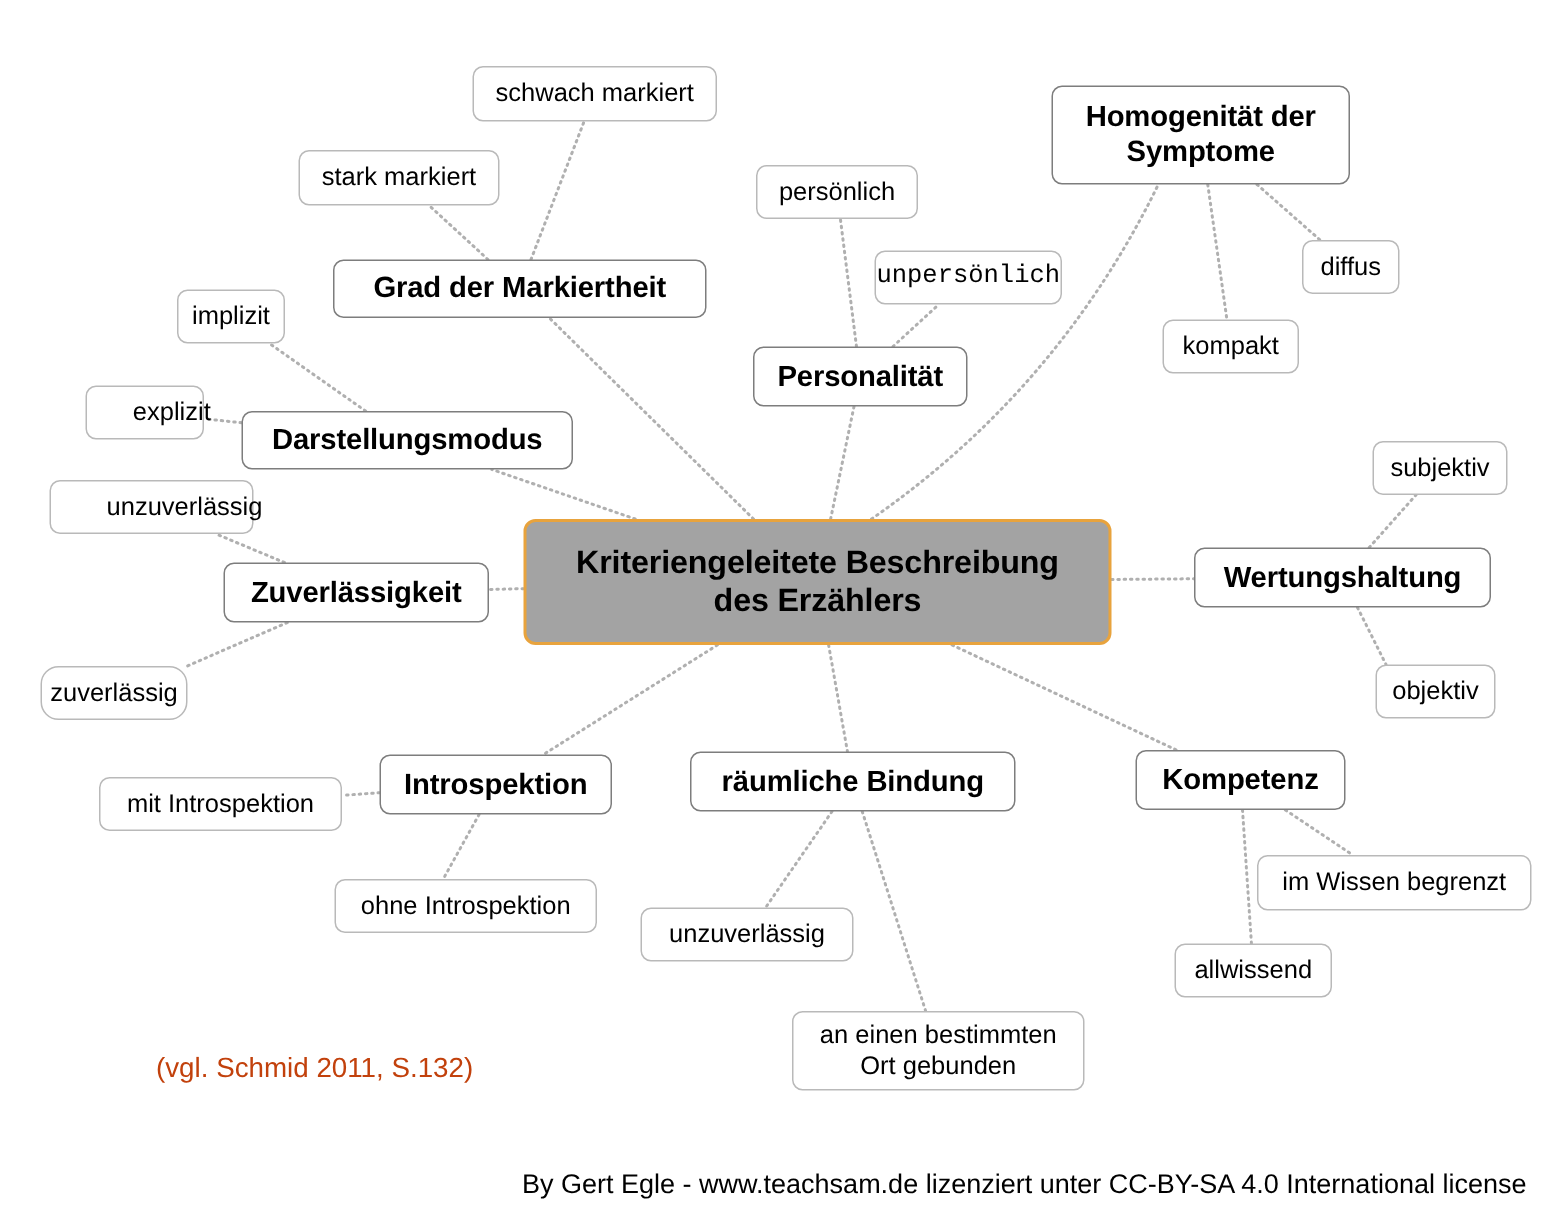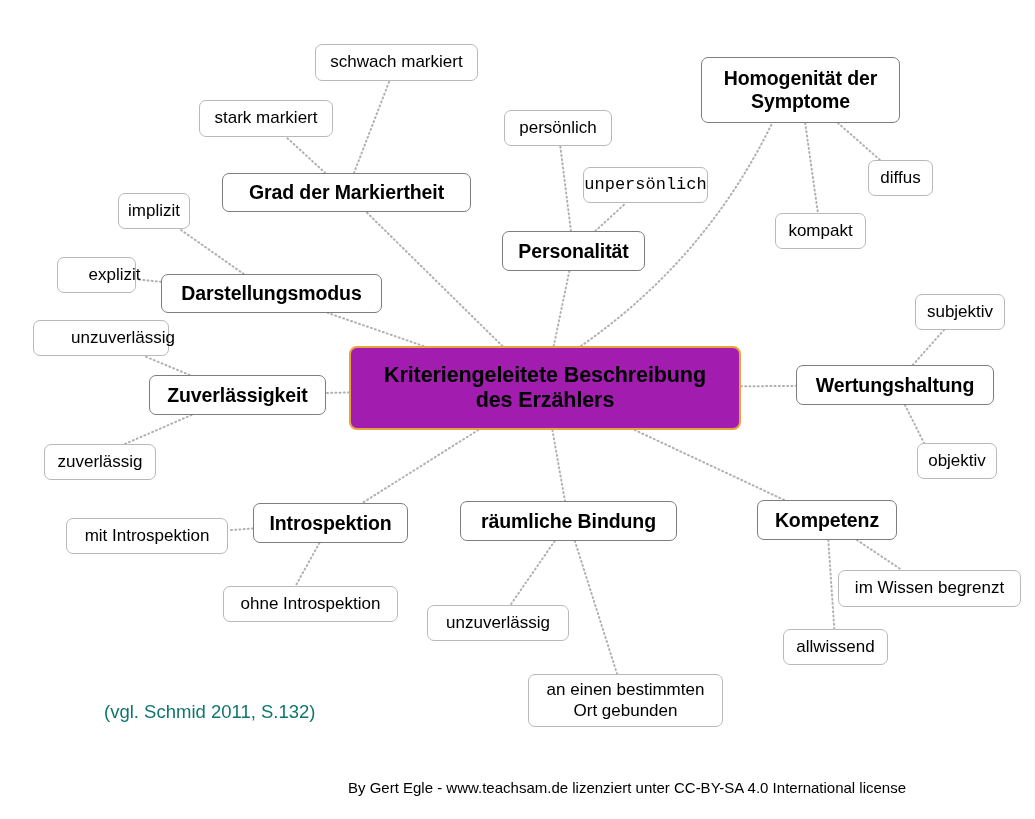--- a/index.html
+++ b/index.html
@@ -55,29 +55,29 @@
     font-size: 19.5px;
     letter-spacing: -0.1px;
   }
   .node.leaf {
     border: 1.3px solid #b9b9b9;
     font-weight: normal;
     font-size: 17px;
   }
   .caption {
     position: absolute;
-    color: #0f766e;
+    color: #c2410c;
     font-size: 18.5px;
     white-space: pre;
     z-index: 5;
   }
   .credit {
     position: absolute;
     color: #000000;
-    font-size: 15px;
+    font-size: 18px;
     white-space: pre;
     z-index: 5;
   }
 </style>
 </head>
 <body>
 
 <div id="canvas">
 
   <svg id="edges" viewBox="0 0 1035 819" width="1035" height="819">
@@ -103,36 +103,36 @@
       <path d="M 912.8082191780821 365 L 943.972602739726 330" fill="none" stroke="#b0b0b0" stroke-width="2" stroke-linecap="round" stroke-dasharray="1 3.2"></path>
       <path d="M 905 405 L 924 443" fill="none" stroke="#b0b0b0" stroke-width="2" stroke-linecap="round" stroke-dasharray="1 3.2"></path>
       <path d="M 581.010067114094 346 Q 705.5982214765102 259.3555201342282 772.2063758389262 123" fill="none" stroke="#b0b0b0" stroke-width="2" stroke-linecap="round" stroke-dasharray="1 3.2"></path>
       <path d="M 838 123 L 880.0454545454545 160" fill="none" stroke="#b0b0b0" stroke-width="2" stroke-linecap="round" stroke-dasharray="1 3.2"></path>
       <path d="M 805.1808510638298 123 L 817.9468085106383 213" fill="none" stroke="#b0b0b0" stroke-width="2" stroke-linecap="round" stroke-dasharray="1 3.2"></path>
       <path d="M 553.7372262773723 346 L 569.3394160583941 271" fill="none" stroke="#b0b0b0" stroke-width="2" stroke-linecap="round" stroke-dasharray="1 3.2"></path>
       <path d="M 570.979674796748 231 L 560.2682926829268 146" fill="none" stroke="#b0b0b0" stroke-width="2" stroke-linecap="round" stroke-dasharray="1 3.2"></path>
       <path d="M 595.3181818181819 231 L 625.8636363636364 203" fill="none" stroke="#b0b0b0" stroke-width="2" stroke-linecap="round" stroke-dasharray="1 3.2"></path>
     </svg>
 
-  <div class="node central" style="left: 349px; top: 346px; width: 392px; height: 84px; background: #a21caf; border-color: rgb(232, 163, 61);">Kriteriengeleitete Beschreibung
+  <div class="node central" style="left: 349px; top: 346px; width: 392px; height: 84px; background: #a3a3a3; border-color: rgb(232, 163, 61);">Kriteriengeleitete Beschreibung
 des Erzählers</div>
 
   <div class="caption" style="left:104px; top:701px;">(vgl. Schmid 2011, S.132)</div>
 
   <div class="credit" style="left:348px; top:779px;">By Gert Egle - www.teachsam.de lizenziert unter CC-BY-SA 4.0 International license</div>
 
 <div class="node primary" style="left: 222px; top: 173px; width: 249px; height: 39px;">Grad der Markiertheit</div>
     <div class="node leaf" style="left: 315px; top: 44px; width: 163px; height: 37px;">schwach markiert</div>
     <div class="node leaf" style="left: 199px; top: 100px; width: 134px; height: 37px;">stark markiert</div>
     <div class="node primary" style="left: 161px; top: 274px; width: 221px; height: 39px;">Darstellungsmodus</div>
     <div class="node leaf" style="left: 118px; top: 193px; width: 72px; height: 36px;">implizit</div>
     <div class="node leaf" style="left: 57px; top: 257px; width: 79px; height: 36px; padding-left: 36px;">explizit</div>
     <div class="node primary" style="left: 149px; top: 375px; width: 177px; height: 40px;">Zuverlässigkeit</div>
     <div class="node leaf" style="left: 33px; top: 320px; width: 136px; height: 36px; padding-left: 44px;">unzuverlässig</div>
-    <div class="node leaf" style="left: 44px; top: 444px; width: 112px; height: 36px;">zuverlässig</div>
+    <div class="node leaf" style="left: 27px; top: 444px; width: 98px; height: 36px; border-radius: 12px;">zuverlässig</div>
     <div class="node primary" style="left: 253px; top: 503px; width: 155px; height: 40px;">Introspektion</div>
     <div class="node leaf" style="left: 66px; top: 518px; width: 162px; height: 36px;">mit Introspektion</div>
     <div class="node leaf" style="left: 212px; top: 586px; width: 175px; height: 36px; margin-left: 11px;">ohne Introspektion</div>
     <div class="node primary" style="left: 460px; top: 501px; width: 217px; height: 40px;">räumliche Bindung</div>
     <div class="node leaf" style="left: 427px; top: 605px; width: 142px; height: 36px;">unzuverlässig</div>
     <div class="node leaf" style="left: 528px; top: 674px; width: 195px; height: 53px;">an einen bestimmten
 Ort gebunden</div>
     <div class="node primary" style="left: 757px; top: 500px; width: 140px; height: 40px;">Kompetenz</div>
     <div class="node leaf" style="left: 838px; top: 570px; width: 183px; height: 37px;">im Wissen begrenzt</div>
     <div class="node leaf" style="left: 783px; top: 629px; width: 105px; height: 36px;">allwissend</div>

